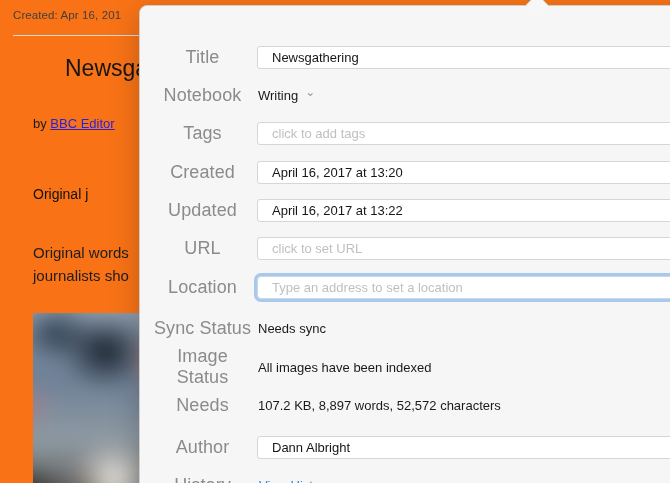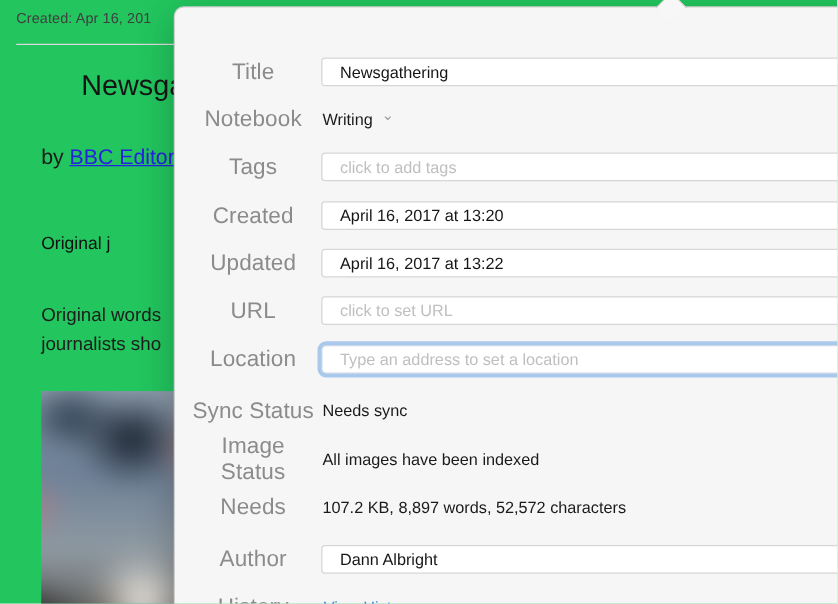--- a/index.html
+++ b/index.html
@@ -1,33 +1,33 @@
 <!DOCTYPE html>
 <html><head>
 <meta charset="utf-8">
 <style>
   html,body{margin:0;padding:0;background:#fff;}
   .stage{
     position:relative;width:670px;height:483px;overflow:hidden;
-    background:#22c55e;
+    background:#f97316;
     font-family:"Liberation Sans","DejaVu Sans",sans-serif;
     -webkit-font-smoothing:antialiased;
   }
   
   .doc{position:absolute;inset:0;}
   .doc-created{
     position:absolute;left:13px;top:9px;font-size:11.5px;color:#3f3f3f;
     letter-spacing:.1px;white-space:nowrap;
   }
   .doc-rule{position:absolute;left:13px;top:35px;width:128px;height:1px;background:#d9d9d9;}
   .doc-title{
     position:absolute;left:33px;top:55px;font-size:23px;color:#151515;
     font-weight:400;white-space:nowrap;margin-left:32px;
   }
-  .doc-byline{position:absolute;left:33px;top:116px;font-size:17px;color:#1b1b1b;white-space:nowrap;}
+  .doc-byline{position:absolute;left:33px;top:116px;font-size:13px;color:#1b1b1b;white-space:nowrap;}
   .doc-byline a{color:#2721e0;text-decoration:underline;}
   .doc-h2{
     position:absolute;left:33px;top:186px;font-size:14px;font-weight:400;color:#101010;
     white-space:nowrap;
   }
   .doc-para{
     position:absolute;left:33px;top:241px;font-size:15px;line-height:23px;color:#1d1d1d;
     white-space:nowrap;
   }
   .doc-photo{

